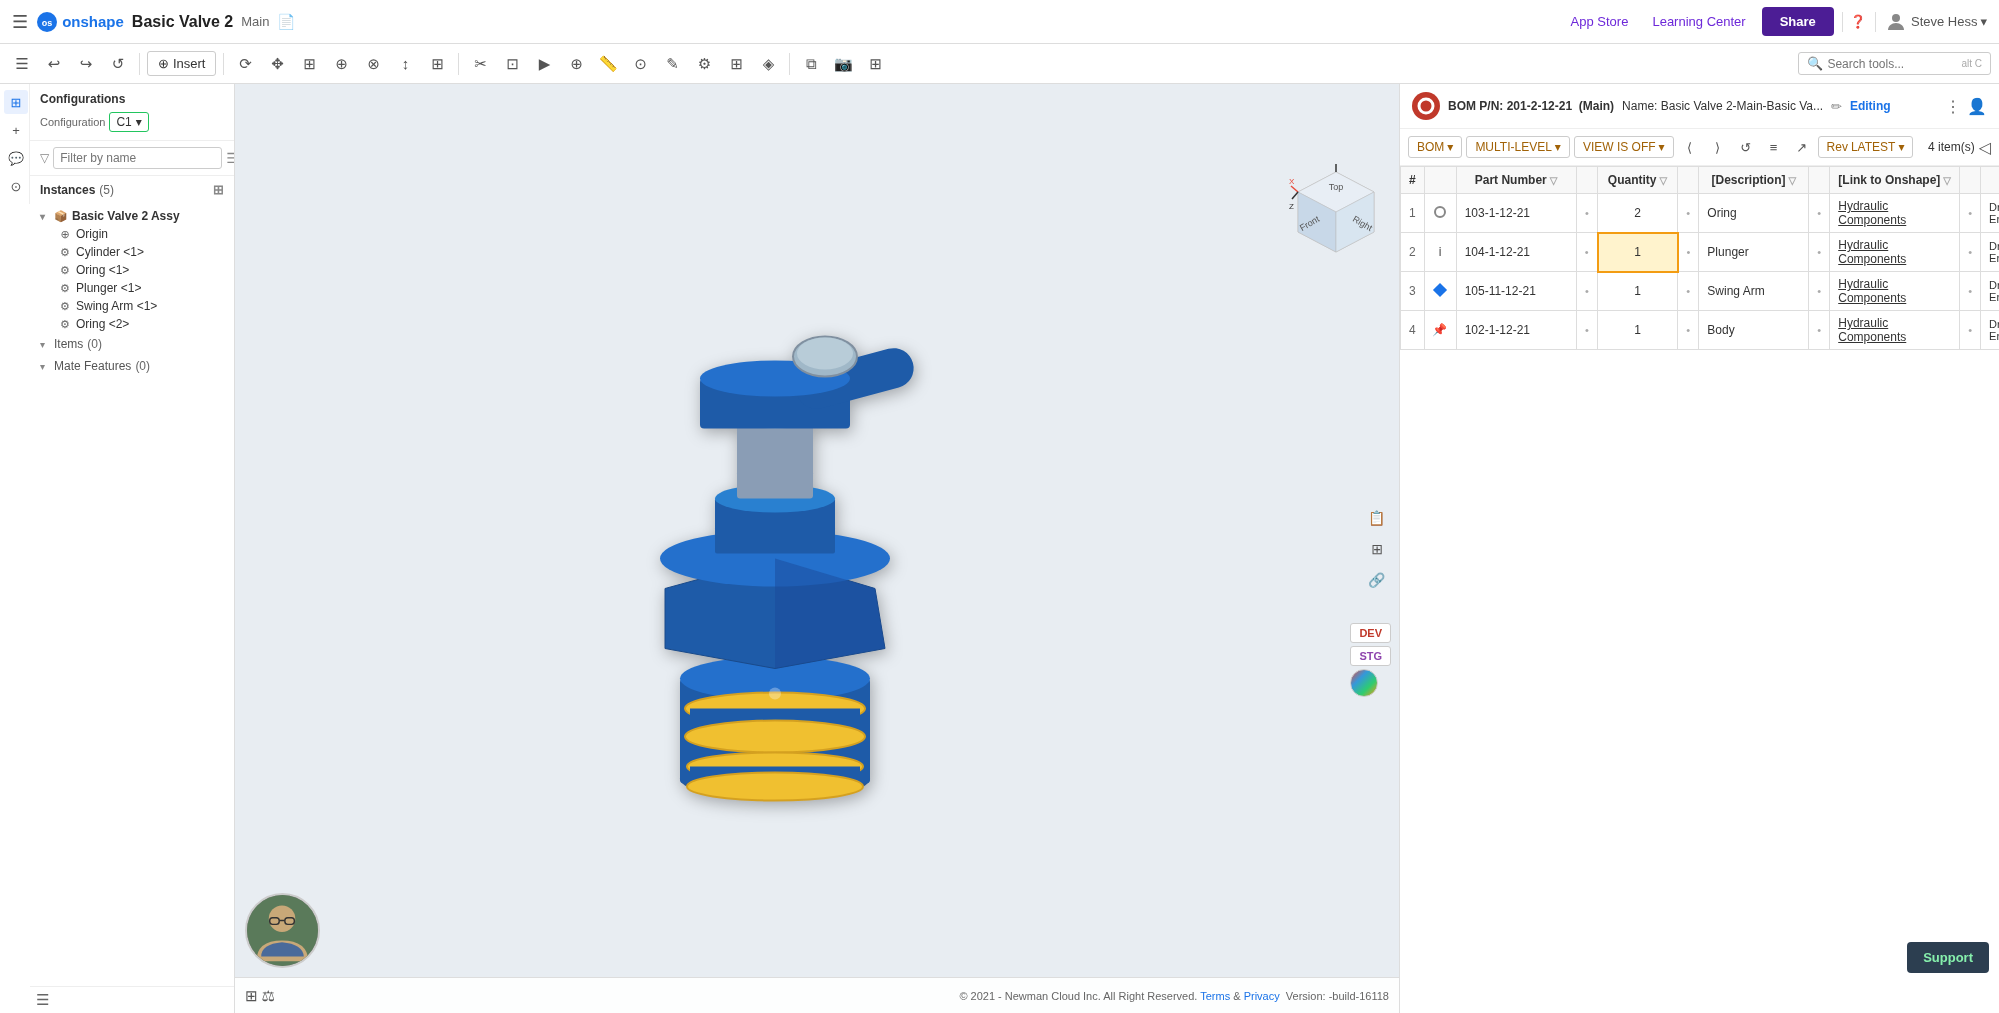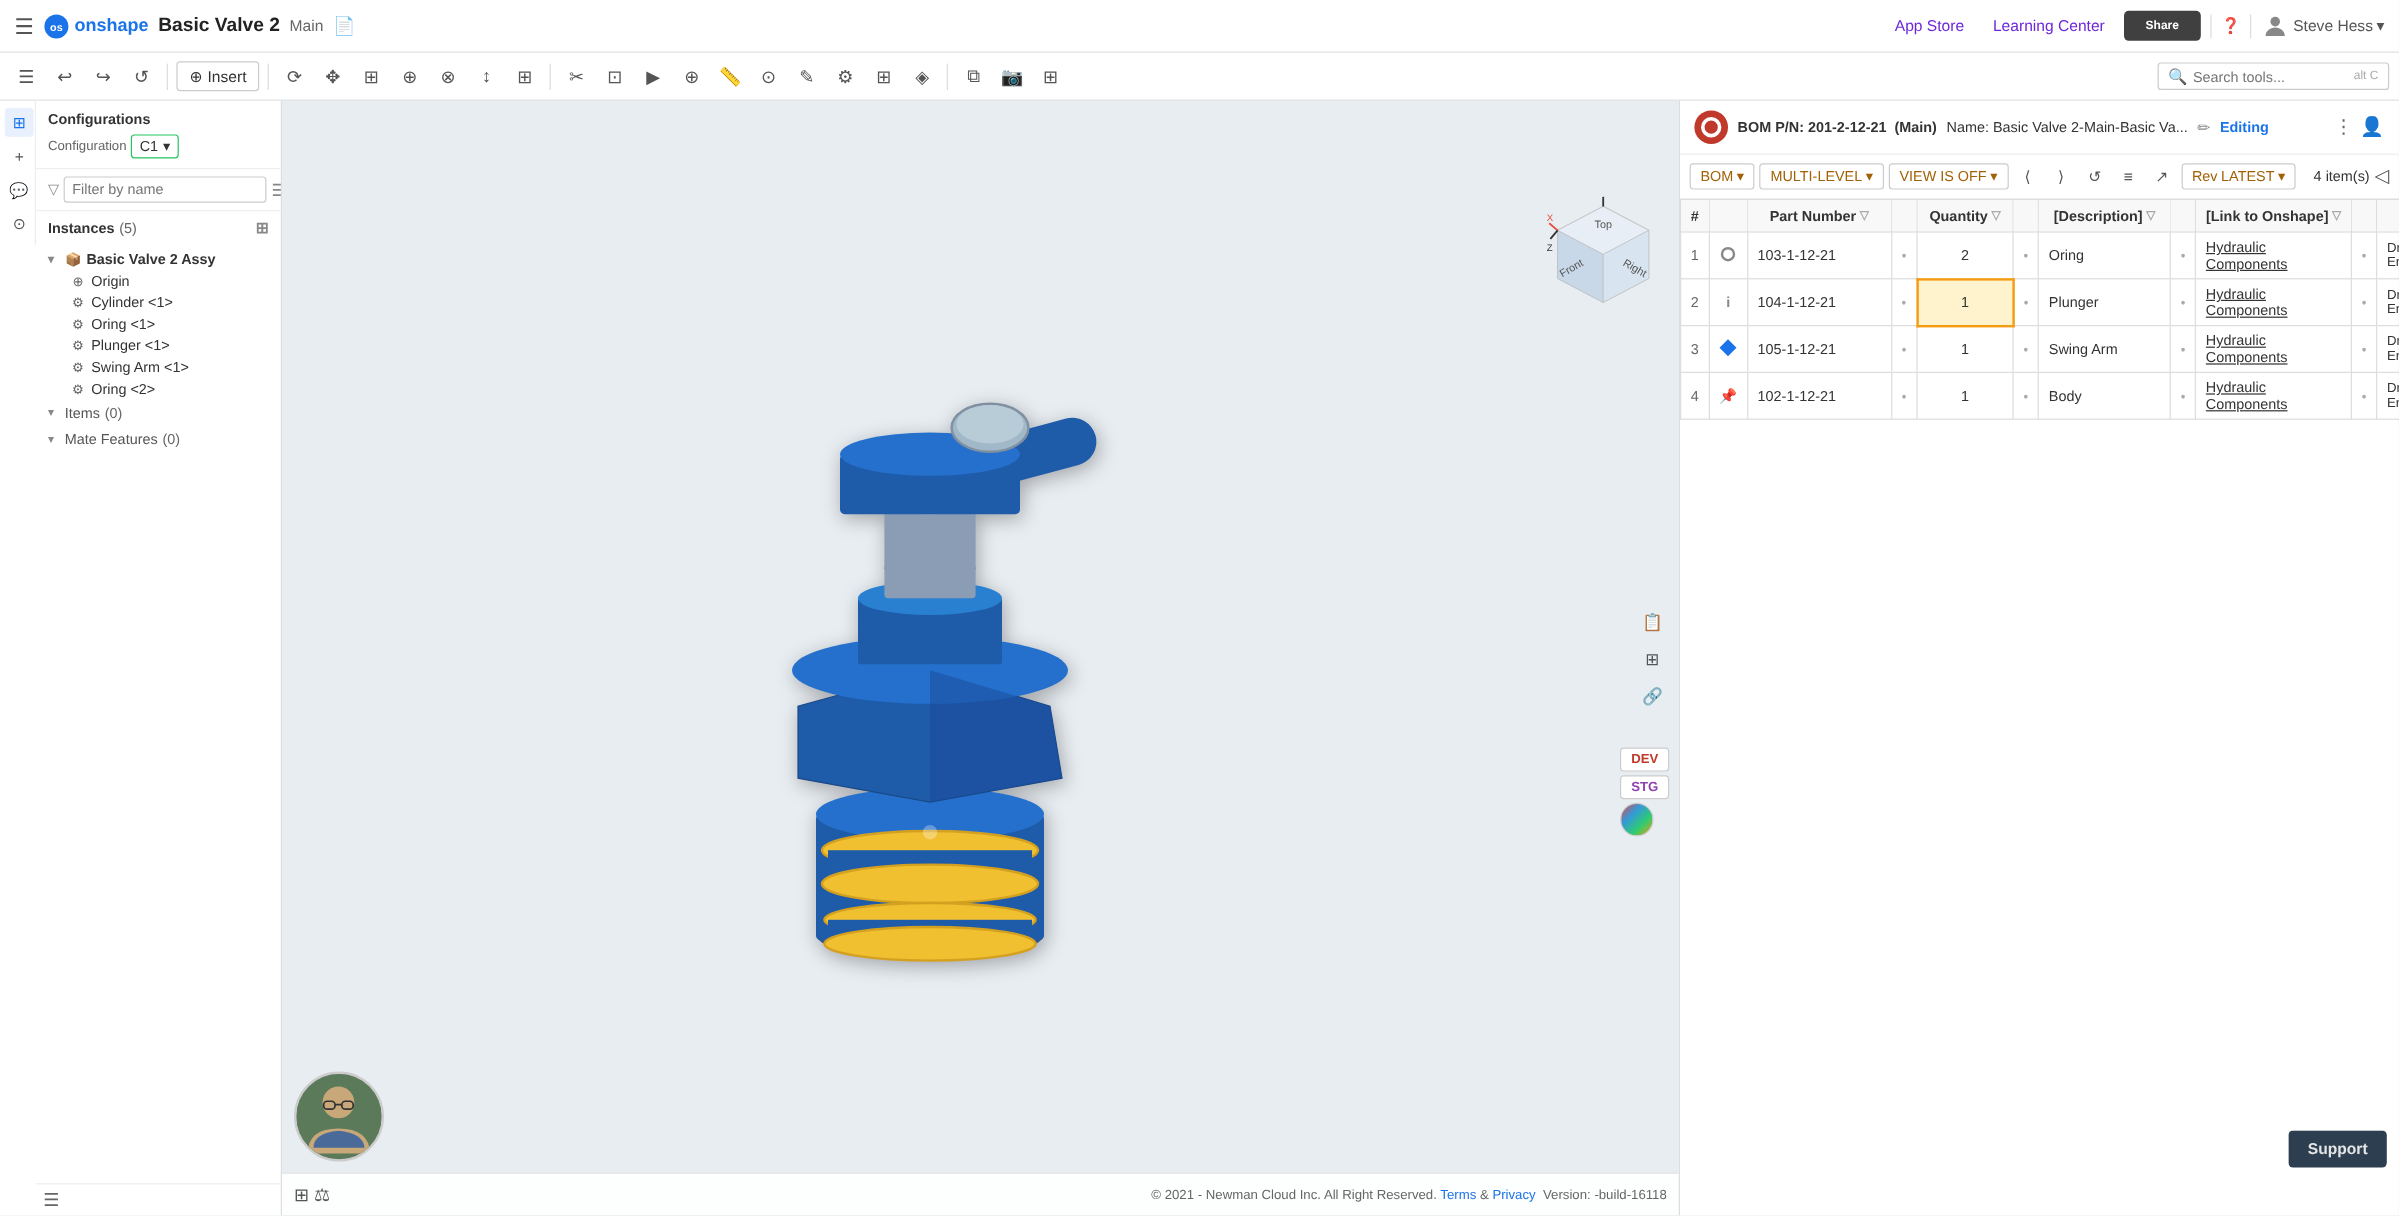--- a/index.html
+++ b/index.html
@@ -11,21 +11,21 @@
       background: #fff; border-bottom: 1px solid #ddd;
       padding: 0 12px; gap: 12px;
     }
     .logo-area { display: flex; align-items: center; gap: 8px; }
     .onshape-logo { color: #1a73e8; font-weight: bold; font-size: 15px; display: flex; align-items: center; gap: 4px; }
     .hamburger { font-size: 18px; cursor: pointer; color: #555; }
     .doc-title { font-size: 16px; font-weight: 600; color: #222; }
     .doc-subtitle { font-size: 13px; color: #666; }
     .top-nav-right { margin-left: auto; display: flex; align-items: center; gap: 8px; }
     .nav-link { color: #6d28d9; font-size: 13px; cursor: pointer; padding: 4px 8px; text-decoration: none; }
-    .share-btn { background: #404040; color: #fff; border: none; padding: 7px 18px; border-radius: 4px; font-size: 10px; font-weight: 600; cursor: pointer; }
+    .share-btn { background: #4c1d95; color: #fff; border: none; padding: 7px 18px; border-radius: 4px; font-size: 13px; font-weight: 600; cursor: pointer; }
     .help-btn, .user-btn { color: #555; font-size: 13px; cursor: pointer; display: flex; align-items: center; gap: 3px; }
     .divider-v { width: 1px; height: 20px; background: #ddd; }
 
     
     .toolbar {
       display: flex; align-items: center; height: 40px;
       background: #fff; border-bottom: 1px solid #ddd;
       padding: 0 8px; gap: 4px;
     }
     .toolbar-btn { width: 28px; height: 28px; display: flex; align-items: center; justify-content: center; border-radius: 3px; cursor: pointer; color: #555; font-size: 15px; border: none; background: transparent; }
@@ -94,21 +94,21 @@
     .bom-table td { border: 1px solid #ddd; padding: 5px 8px; color: #333; }
     .bom-table .row-num { text-align: center; color: #666; width: 30px; }
     .bom-table .qty-cell { text-align: center; }
     .qty-editing { background: #fff3cd; border: 2px solid #f39c12 !important; }
     .link-cell { color: #1a73e8; cursor: pointer; text-decoration: underline; }
     .bom-view-cell { color: #555; font-size: 11px; }
     .icon-col { width: 20px; text-align: center; }
     .icon-circle { width: 12px; height: 12px; border-radius: 50%; border: 2px solid #888; display: inline-block; }
     .th-content { display: flex; align-items: center; justify-content: center; gap: 3px; }
     .col-filter { font-size: 10px; color: #aaa; cursor: pointer; }
-    .support-btn { position: fixed; bottom: 40px; right: 10px; background: #2c3e50; color: #e5e5e5; border: none; padding: 8px 16px; border-radius: 4px; font-size: 13px; font-weight: 600; cursor: pointer; }
+    .support-btn { position: fixed; bottom: 40px; right: 10px; background: #2c3e50; color: #86efac; border: none; padding: 8px 16px; border-radius: 4px; font-size: 13px; font-weight: 600; cursor: pointer; }
 
     
     .valve-svg { filter: drop-shadow(2px 4px 8px rgba(0,0,0,0.3)); }
   </style>
 </head>
 <body>
 
 <div class="top-nav">
   <div class="logo-area">
     <span class="hamburger">☰</span>
@@ -494,21 +494,21 @@
     <td class="icon-col"><span style="color:#aaa;font-size:11px;">•</span></td>
     <td>Plunger</td>
     <td class="icon-col"><span style="color:#aaa;font-size:11px;">•</span></td>
     <td class="link-cell">Hydraulic Components</td>
     <td class="icon-col"><span style="color:#aaa;font-size:11px;">•</span></td>
     <td class="bom-view-cell">Drawing,<br>Engineering</td>
   </tr>
             <tr>
     <td class="row-num">3</td>
     <td class="icon-col"><span style="width:10px;height:10px;background:#1a73e8;display:inline-block;transform:rotate(45deg);"></span></td>
-    <td>105-1-12-21</td>
+    <td>105-11-12-21</td>
     <td class="icon-col"><span style="color:#aaa;font-size:11px;">•</span></td>
     <td class="qty-cell">1</td>
     <td class="icon-col"><span style="color:#aaa;font-size:11px;">•</span></td>
     <td>Swing Arm</td>
     <td class="icon-col"><span style="color:#aaa;font-size:11px;">•</span></td>
     <td class="link-cell">Hydraulic Components</td>
     <td class="icon-col"><span style="color:#aaa;font-size:11px;">•</span></td>
     <td class="bom-view-cell">Drawing,<br>Engineering</td>
   </tr>
             <tr>

